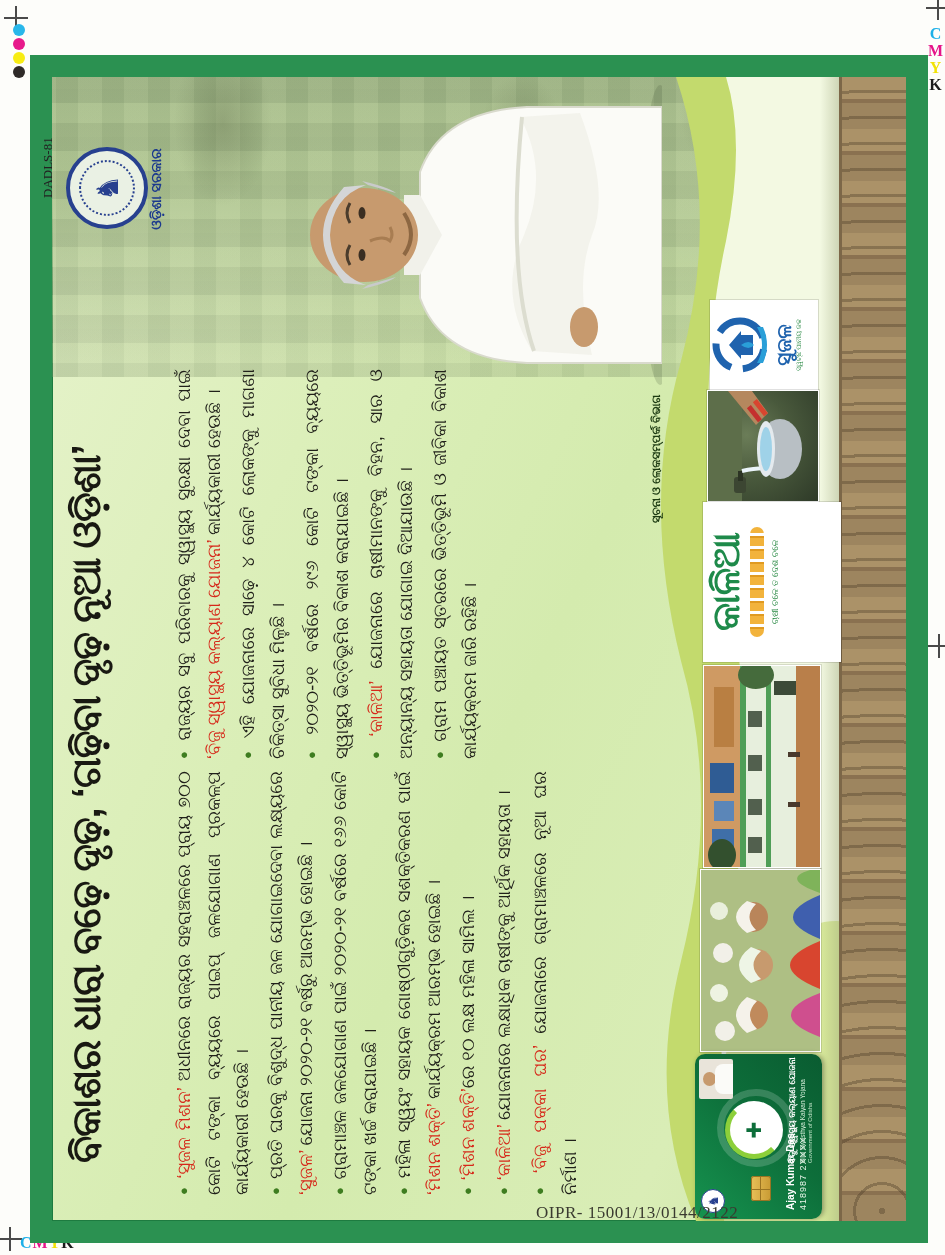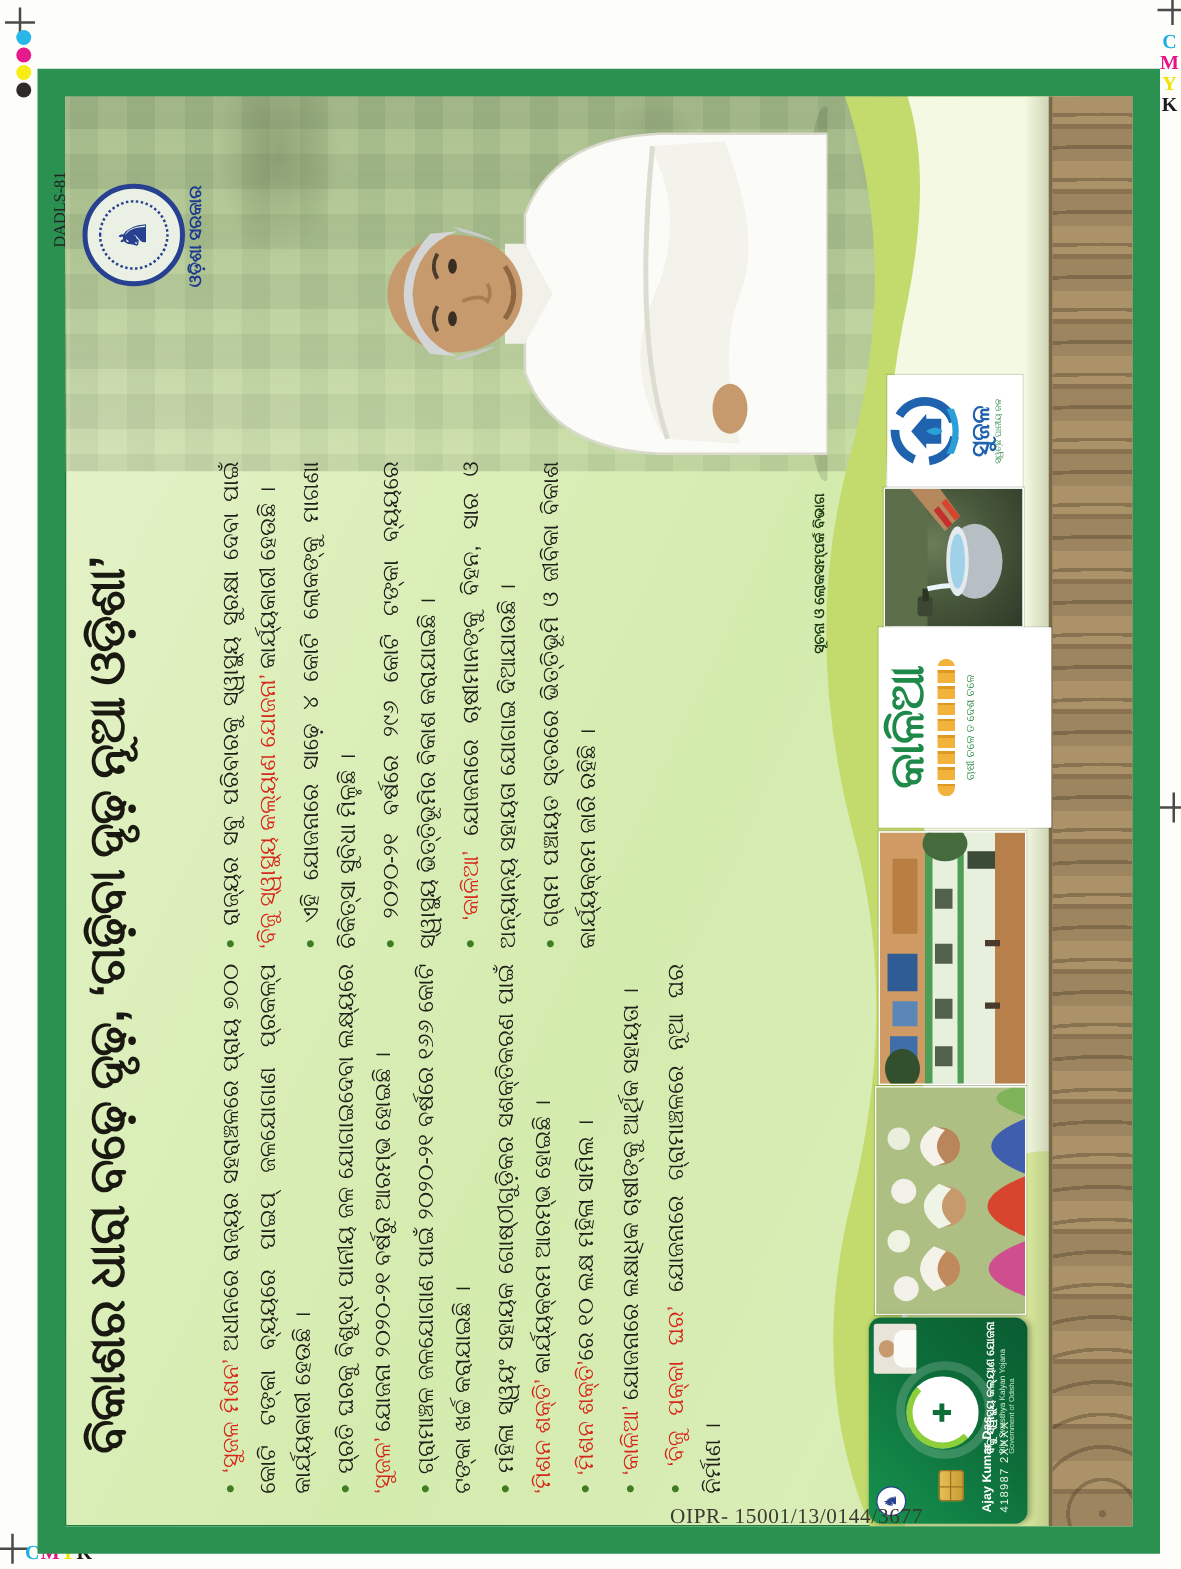--- a/index.html
+++ b/index.html
@@ -131,21 +131,21 @@
       <span style="color: rgb(229, 20, 138);">M</span>
       <span style="color: rgb(242, 226, 4);">Y</span>
       <span style="color: rgb(28, 28, 28);">K</span>
     </div>
   <div class="cmyk-row" style="left:20px;top:1234px;" id="cmyk-row">
       <span style="color: rgb(29, 176, 232);">C</span>
       <span style="color: rgb(229, 20, 138);">M</span>
       <span style="color: rgb(242, 226, 4);">Y</span>
       <span style="color: rgb(28, 28, 28);">K</span>
     </div>
-  <div id="oipr">OIPR- 15001/13/0144/3677</div>
+  <div id="oipr">OIPR- 15001/13/0144/2122</div>
   <div id="dadls">DADLS-81</div>
 
   <div id="frame">
     <div id="land">
 
       <div id="carve-right" class="abs"></div>
 
       <svg id="waves" class="abs" viewBox="0 0 1144 280">
         <path d="M0,70 Q120,20 260,55 Q420,95 560,55 Q720,15 860,55 Q1010,95 1144,50 L1144,280 L0,280 Z" fill="#c3da6d"></path>
         <path d="M0,120 Q140,80 300,105 Q480,135 640,100 Q820,65 980,100 Q1080,120 1144,100 L1144,235 Q1000,260 840,238 Q660,212 480,238 Q280,262 120,240 Q40,230 0,238 Z" fill="#f3f9e2"></path>

